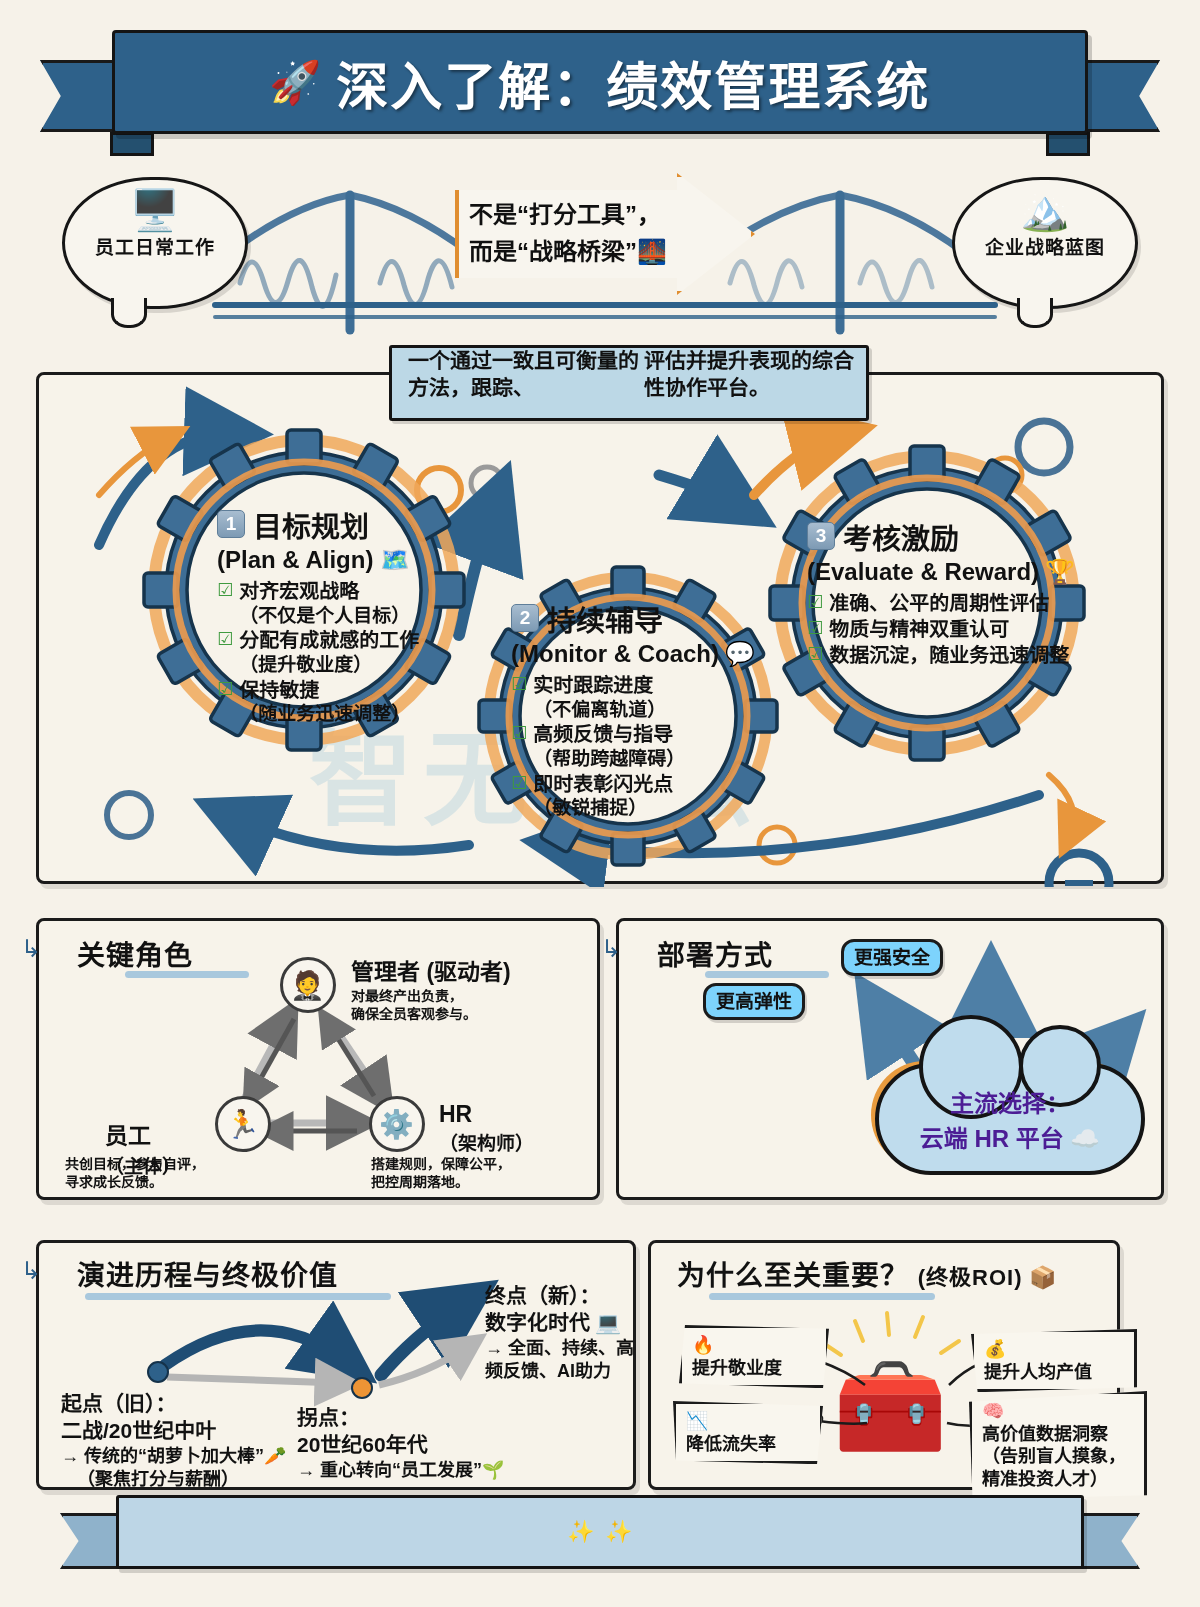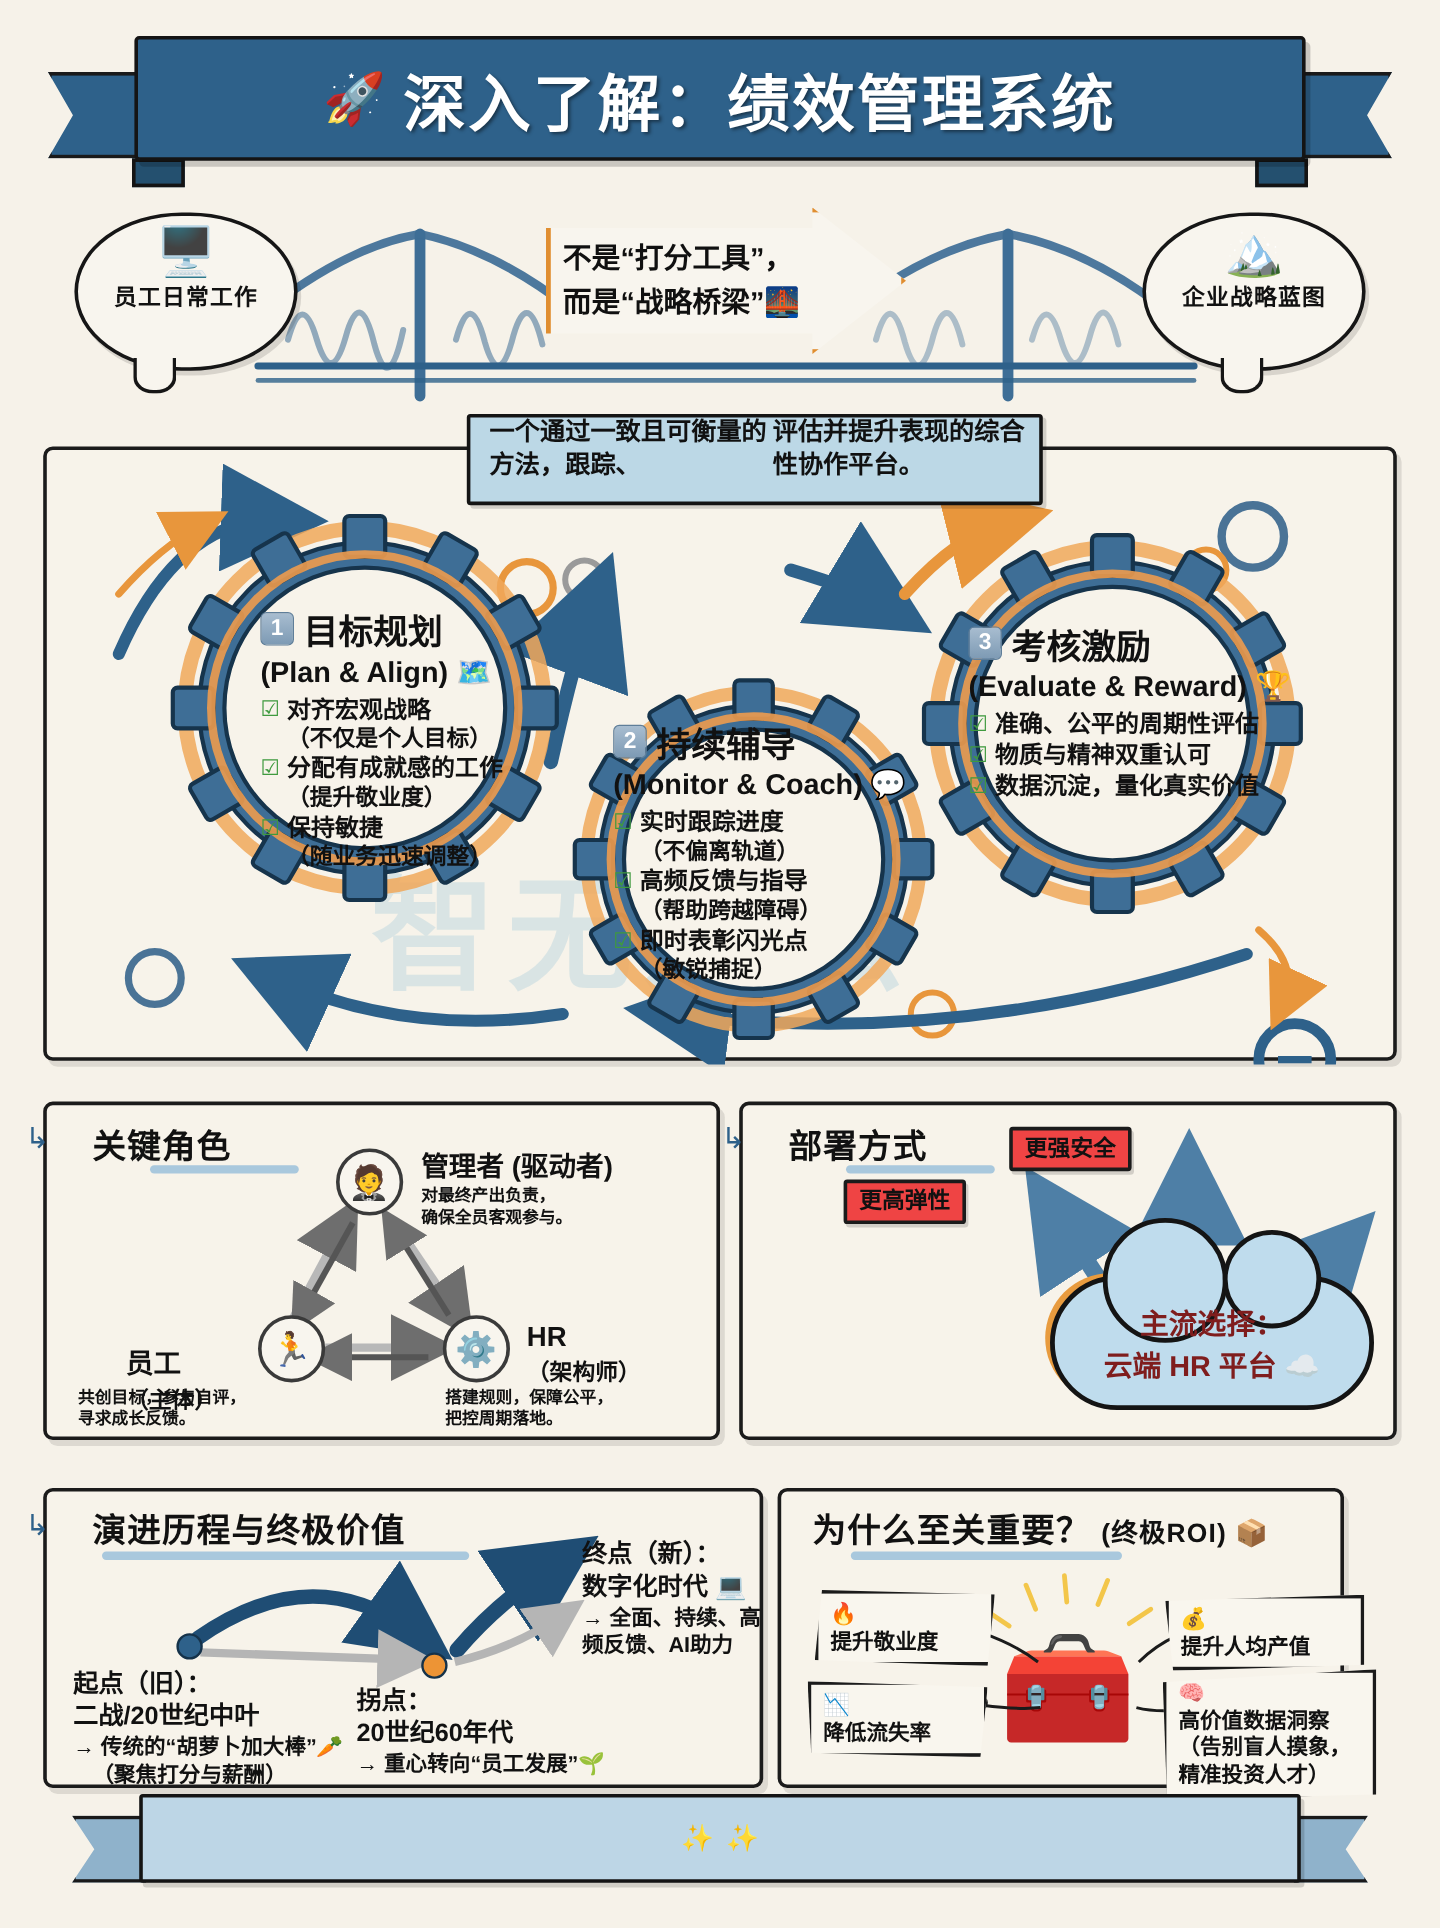--- a/index.html
+++ b/index.html
@@ -104,22 +104,22 @@
 
   
   .cloud { position: absolute; left: 256px; top: 142px; width: 270px; height: 112px;
            background: #bfdced; border: 4px solid #141414; border-radius: 56px;
            display: flex; flex-direction: column; align-items: center; justify-content: center;
            box-shadow: -6px -4px 0 -2px #e89b3e; }
   .cloud::before, .cloud::after { content: ""; position: absolute; background: #bfdced;
            border: 4px solid #141414; border-radius: 50%; }
   .cloud::before { width: 96px; height: 96px; left: 40px; top: -52px; }
   .cloud::after { width: 74px; height: 74px; left: 140px; top: -42px; }
-  .cloud-t { position: relative; z-index: 3; font-size: 24px; font-weight: bold; color: #7f1d1d; }
-  .tag { position: absolute; background: #ef4444; border: 3px solid #1b1b1b; border-radius: 3px;
+  .cloud-t { position: relative; z-index: 3; font-size: 24px; font-weight: bold; color: #4c1d95; }
+  .tag { position: absolute; background: #7dd3fc; border: 3px solid #1b1b1b; border-radius: 13px;
          padding: 4px 10px; box-shadow: 2px 3px 0 rgba(0,0,0,.15); }
   .tag div { font-size: 19px; font-weight: bold; color: #111; white-space: nowrap; line-height: 1.22; }
 
   
   .evo-dot { position: absolute; width: 22px; height: 22px; border-radius: 50%; border: 2px solid #15324a; }
   .evo-lbl { position: absolute; }
   .evo-lbl .h { font-size: 21px; font-weight: bold; color: #111; white-space: nowrap; line-height: 1.28; }
   .evo-lbl .b { font-size: 18px; font-weight: bold; color: #111; white-space: nowrap; line-height: 1.3; }
 
   
@@ -366,21 +366,21 @@
         </li>
         <li class="g-li">
           <span class="chk">☑</span>
           <span class="g-li-text">
             <span class="t1">物质与精神双重认可</span>
           </span>
         </li>
         <li class="g-li">
           <span class="chk">☑</span>
           <span class="g-li-text">
-            <span class="t1">数据沉淀，量化真实价值</span>
+            <span class="t1">数据沉淀，随业务迅速调整</span>
           </span>
         </li>
       </ul>
     </div>
 
     <svg class="deco" style="left:0; top:0;" width="1128" height="512">
       <defs>
         <marker id="ab" markerWidth="9" markerHeight="9" refX="5" refY="4.5" orient="auto">
           <path d="M0,0 L9,4.5 L0,9 z" fill="#2e618a"></path>
         </marker>

